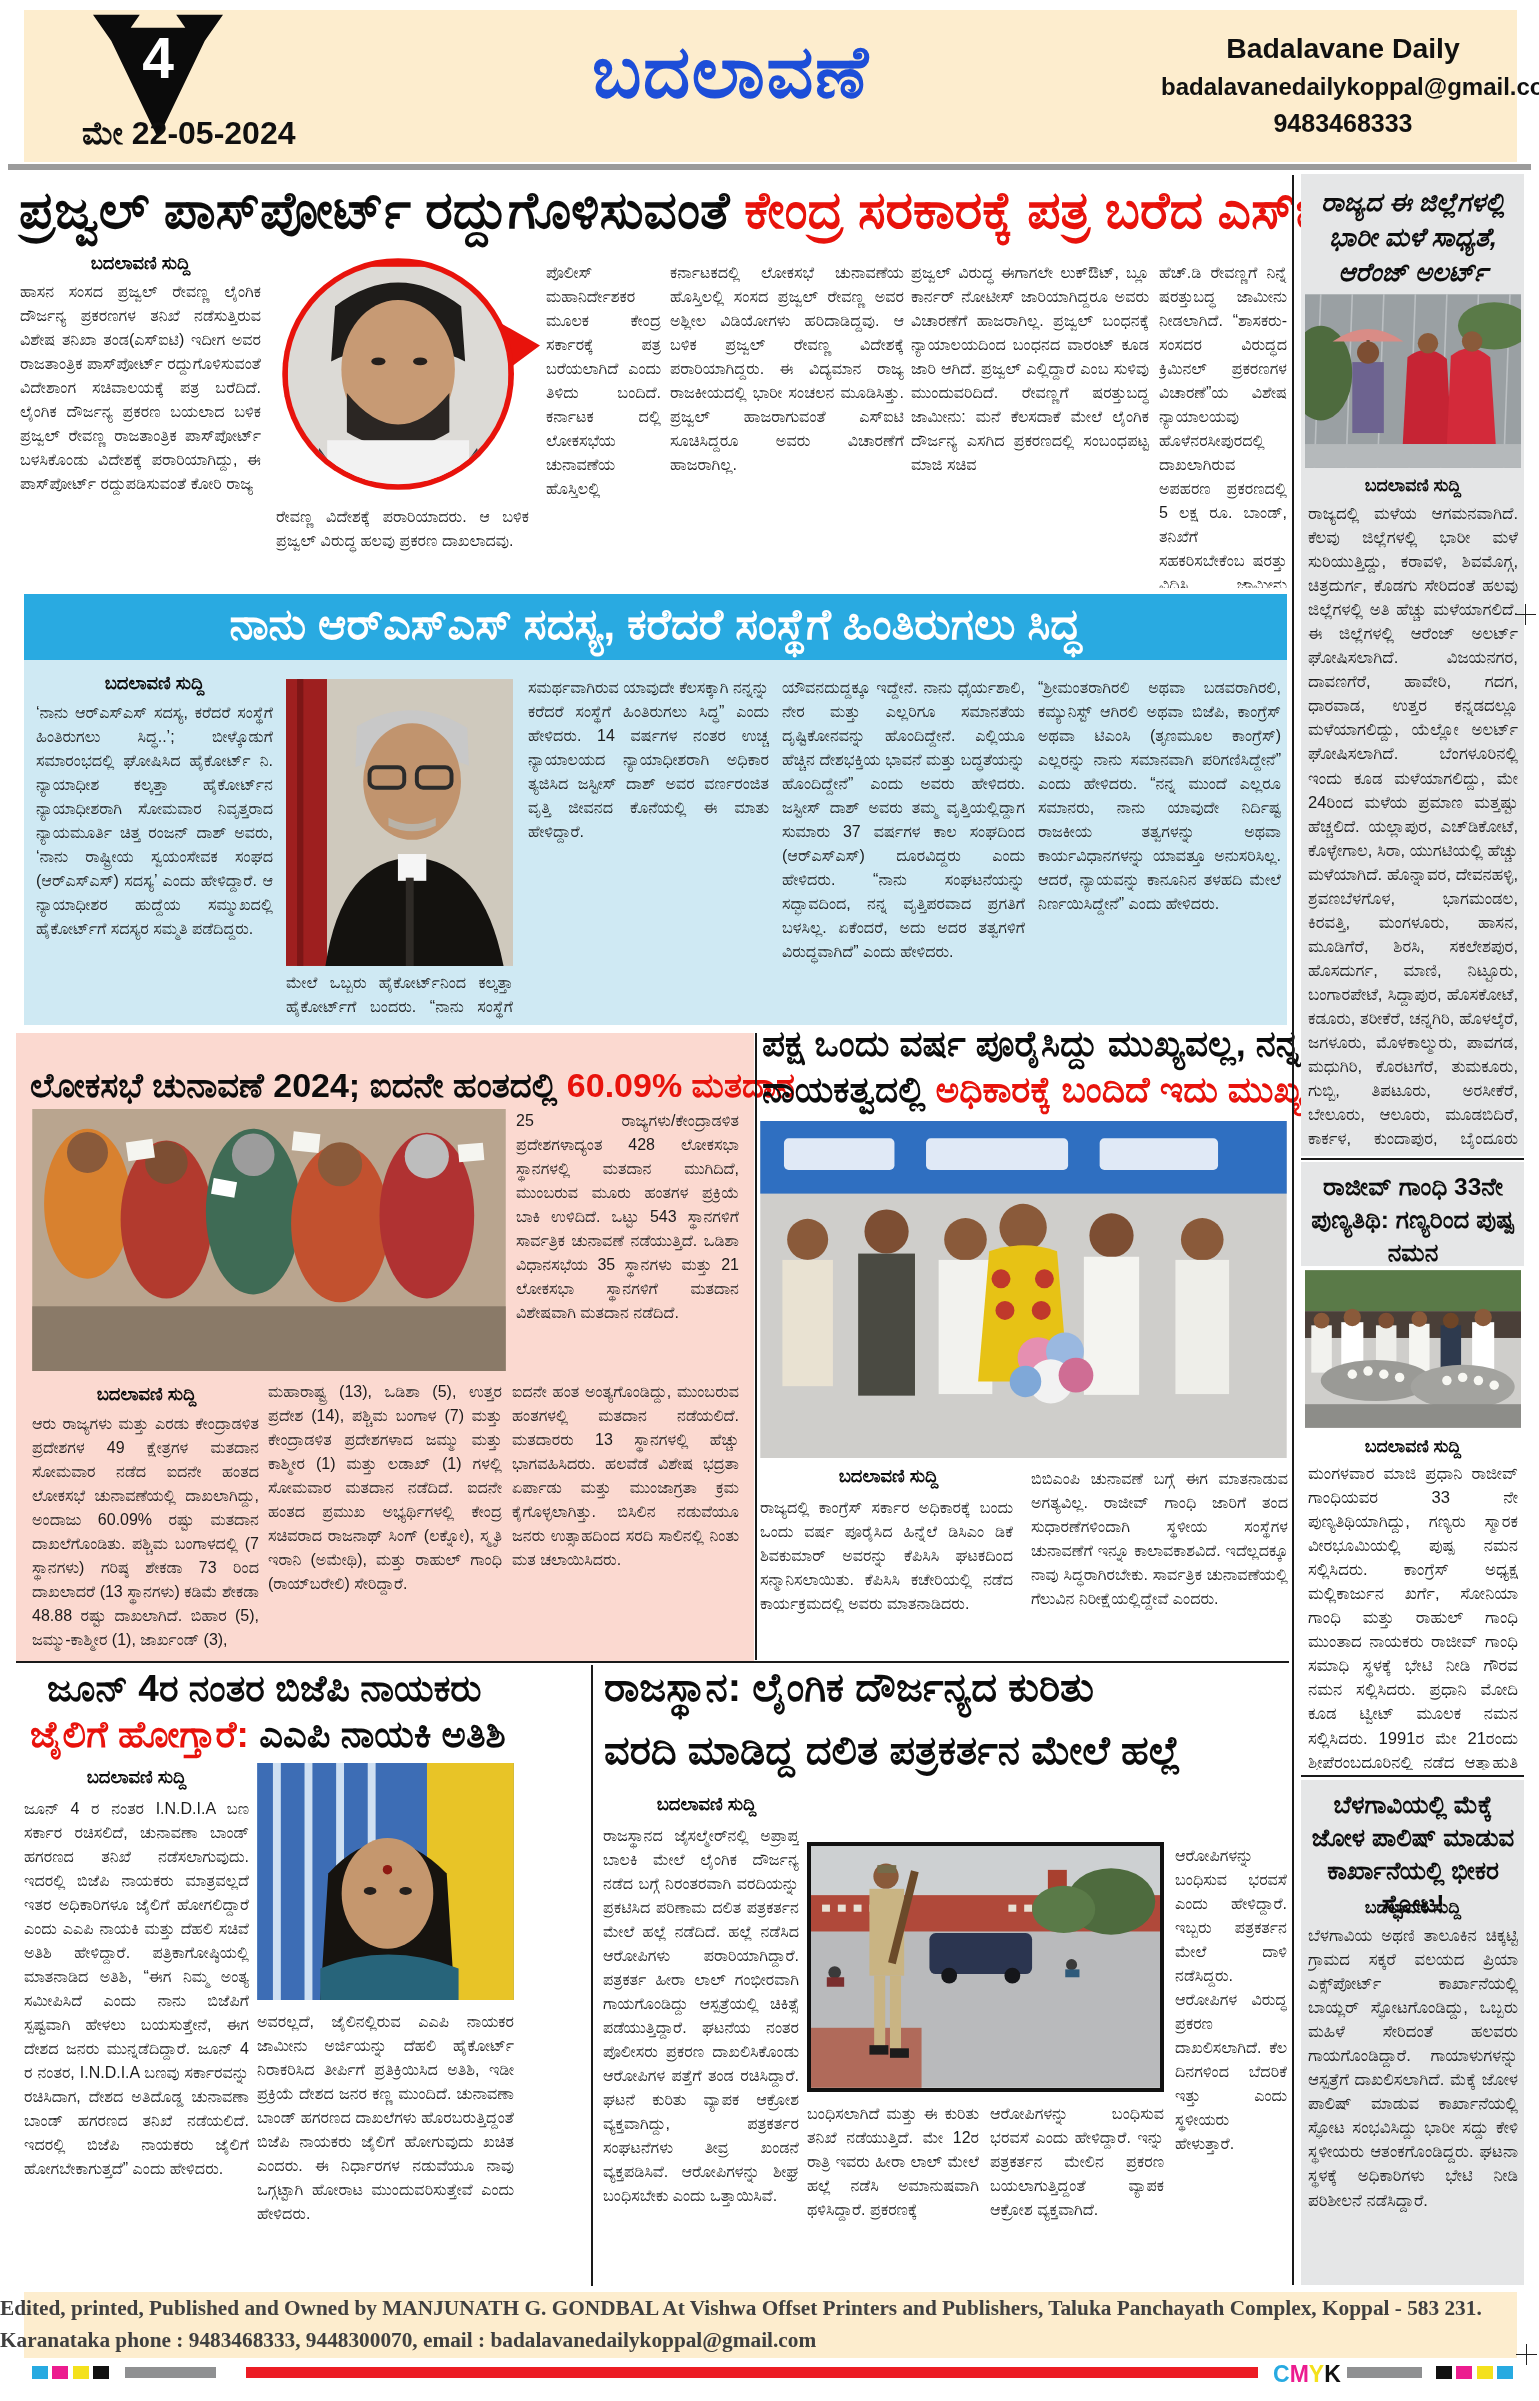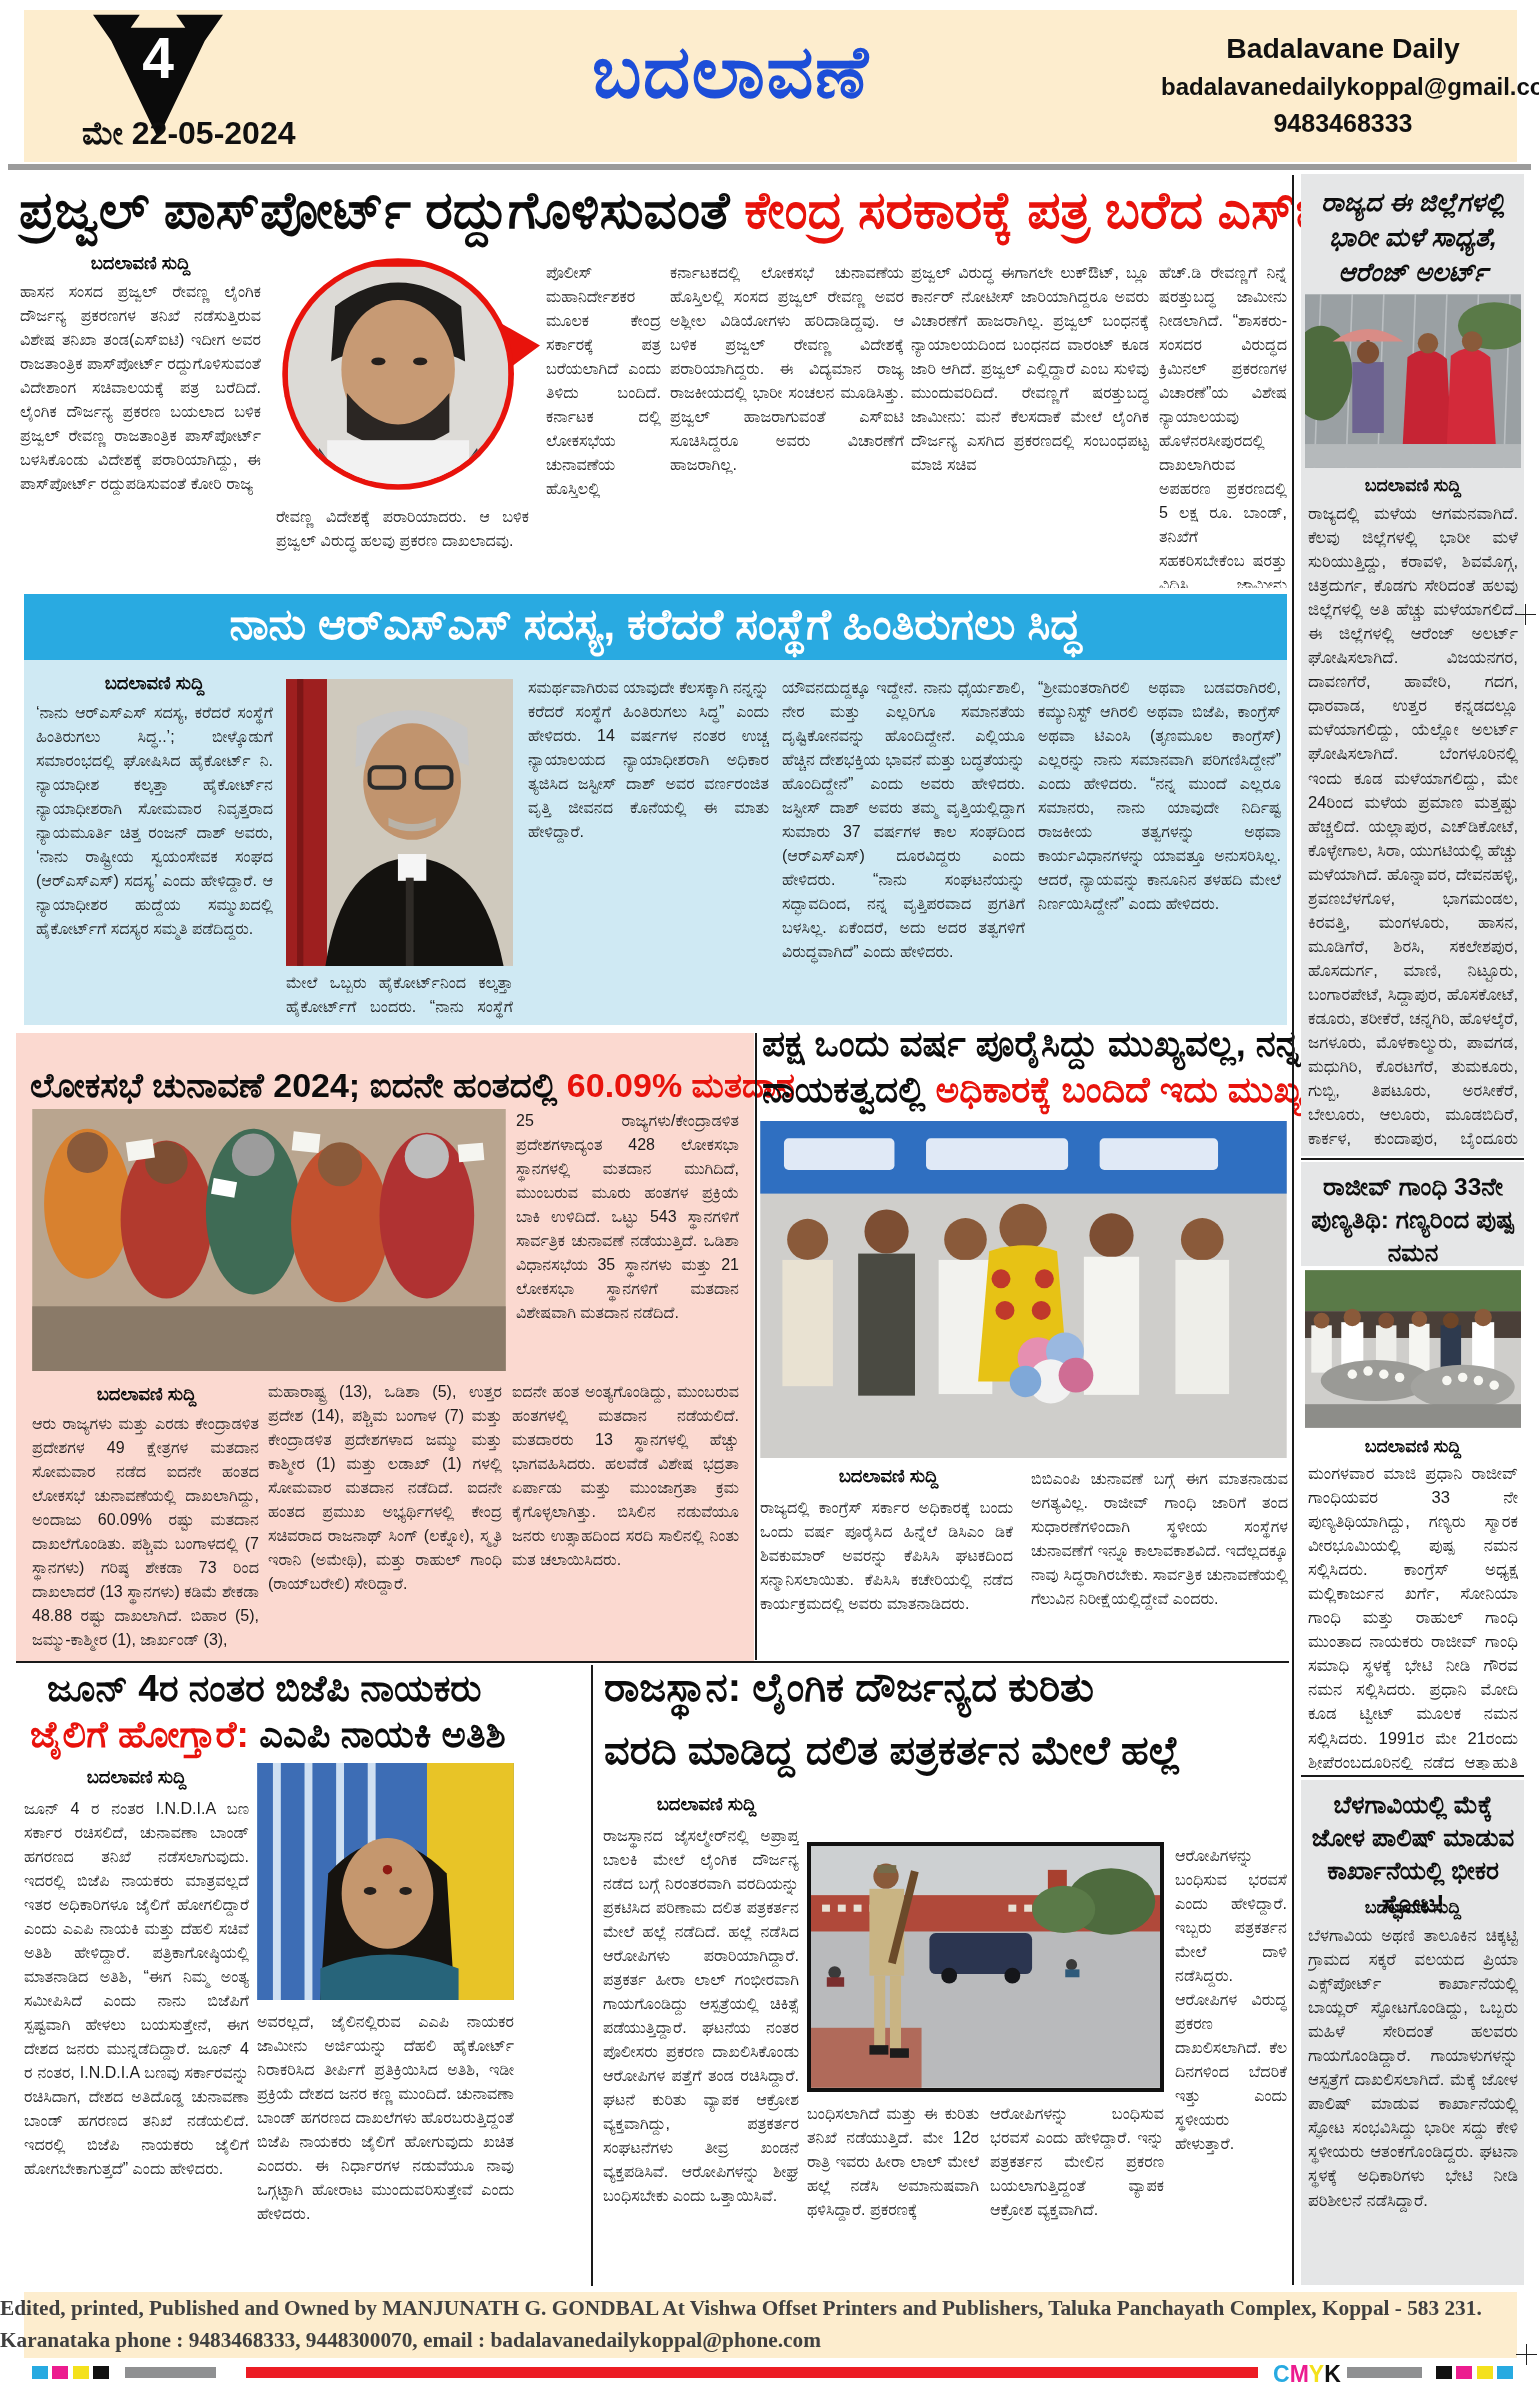--- a/index.html
+++ b/index.html
@@ -349,21 +349,21 @@
 
   <div class="abs graypanel" style="left:1301px;top:1780px;width:223px;height:505px;"></div>
   <div class="sb-hl" style="left:1305px;top:1788px;width:216px;font-size:24.5px;">ಬೆಳಗಾವಿಯಲ್ಲಿ ಮೆಕ್ಕೆ ಜೋಳ ಪಾಲಿಷ್ ಮಾಡುವ ಕಾರ್ಖಾನೆಯಲ್ಲಿ ಭೀಕರ ಸ್ಫೋಟ!</div>
   <div class="byl" style="left:1305px;top:1897px;width:216px;font-size:17.4px;">ಬದಲಾವಣಿ ಸುದ್ದಿ</div>
   <div class="sb-col" style="left:1308px;top:1924px;width:210px;height:357px;">ಬೆಳಗಾವಿಯ ಅಥಣಿ ತಾಲೂಕಿನ ಚಿಕ್ಕಟ್ಟಿ ಗ್ರಾಮದ ಸಕ್ಕರೆ ವಲಯದ ಪ್ರಿಯಾ ಎಕ್ಸ್‌ಪೋರ್ಟ್ ಕಾರ್ಖಾನೆಯಲ್ಲಿ ಬಾಯ್ಲರ್ ಸ್ಫೋಟಗೊಂಡಿದ್ದು, ಒಬ್ಬರು ಮಹಿಳೆ ಸೇರಿದಂತೆ ಹಲವರು ಗಾಯಗೊಂಡಿದ್ದಾರೆ. ಗಾಯಾಳುಗಳನ್ನು ಆಸ್ಪತ್ರೆಗೆ ದಾಖಲಿಸಲಾಗಿದೆ. ಮೆಕ್ಕೆ ಜೋಳ ಪಾಲಿಷ್ ಮಾಡುವ ಕಾರ್ಖಾನೆಯಲ್ಲಿ ಸ್ಫೋಟ ಸಂಭವಿಸಿದ್ದು ಭಾರೀ ಸದ್ದು ಕೇಳಿ ಸ್ಥಳೀಯರು ಆತಂಕಗೊಂಡಿದ್ದರು. ಘಟನಾ ಸ್ಥಳಕ್ಕೆ ಅಧಿಕಾರಿಗಳು ಭೇಟಿ ನೀಡಿ ಪರಿಶೀಲನೆ ನಡೆಸಿದ್ದಾರೆ.</div>
 
   <div class="crs" style="left:1515px;top:604px;"></div>
 
   <div class="abs cream" style="left:24px;top:2292px;width:1493px;height:66px;"></div>
   <div class="fline" style="top:2296px;font-size:21.3px;">Edited, printed, Published and Owned by MANJUNATH G. GONDBAL At Vishwa Offset Printers and Publishers, Taluka Panchayath Complex, Koppal - 583 231.</div>
-  <div class="fline" style="top:2328px;font-size:21.3px;">Karanataka phone : 9483468333, 9448300070, email : badalavanedailykoppal@phone.com</div>
+  <div class="fline" style="top:2328px;font-size:21.3px;">Karanataka phone : 9483468333, 9448300070, email : badalavanedailykoppal@gmail.com</div>
 
   <div class="sw" style="left:32px;top:2366px;background:#27AAE1;"></div>
   <div class="sw" style="left:52px;top:2366px;background:#EC1C8F;"></div>
   <div class="sw" style="left:73px;top:2366px;background:#F4E11C;"></div>
   <div class="sw" style="left:93px;top:2366px;background:#111111;"></div>
   <div class="abs" style="left:125px;top:2367px;width:91px;height:11px;background:#8f9092;"></div>
   <div class="abs" style="left:246px;top:2367px;width:1012px;height:11px;background:#EC1C24;"></div>
   <div class="abs" style="left:1273px;top:2361px;font-size:23px;font-weight:800;">
     <span style="color:#27AAE1;">C</span><span style="color:#EC1C8F;">M</span><span style="color:#F4E11C;">Y</span><span style="color:#111111;">K</span>
   </div>

